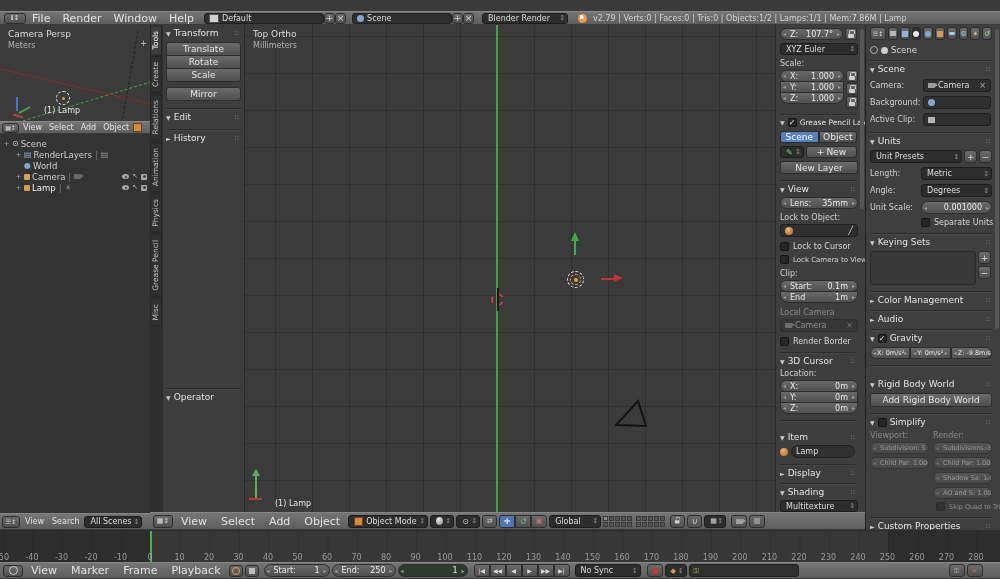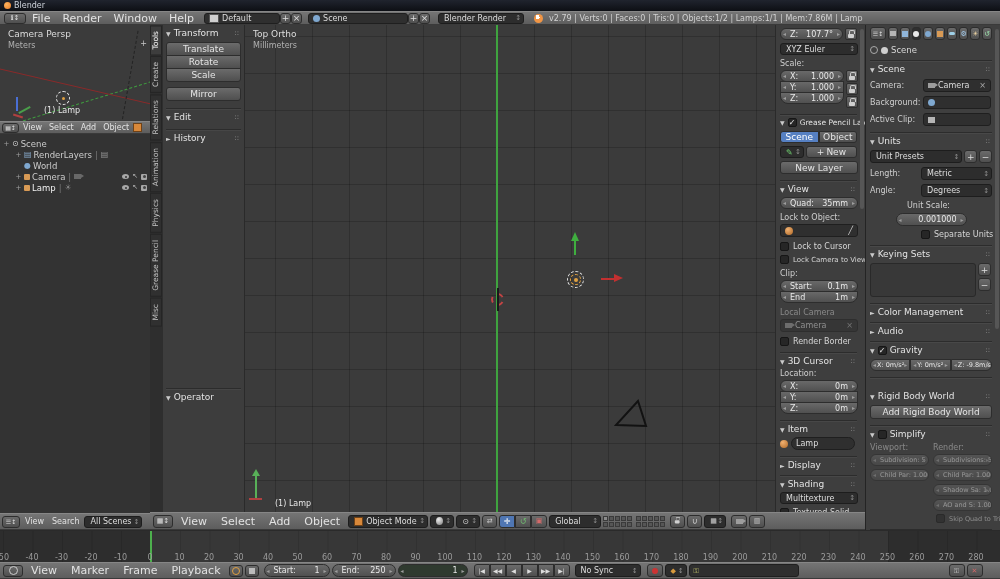--- a/index.html
+++ b/index.html
@@ -72,32 +72,28 @@
   .layergrid{display:grid;grid-template-columns:repeat(5,5px);grid-template-rows:repeat(2,5px);gap:1px;}
   .layergrid span{background:#565656;border:1px solid #3a3a3a;box-sizing:border-box;}
   .layergrid span.on{background:#8a8a8a;}
   .ax{position:absolute;}
 </style>
 </head>
 <body>
 
 <div id="app">
 
-  <div id="titlebar" class="abs">
-    <span style="width:7px;height:7px;border-radius:50%;background:radial-gradient(circle at 35% 35%,#ffb35c,#e87d2c);display:inline-block;"></span>
-    <span>Blender</span>
-  </div>
 
   <div class="abs hdr" style="left:0;top:11px;width:1000px;height:14px;padding-left:4px;">
     <span class="iconbox" style="width:22px;height:11px;font-size:7px;">ℹ↕</span>
     <span class="menu">File</span>
     <span class="menu">Render</span>
     <span class="menu">Window</span>
     <span class="menu">Help</span>
-    <span class="field" style="width:76px;height:11px;margin-left:4px;">
+    <span class="field" style="width:120px;height:11px;margin-left:4px;">
       <span style="width:8px;height:7px;background:#cfcfcf;display:inline-block;border:1px solid #555;"></span>
       <span>Default</span>
     </span>
     <span class="iconbox" style="width:11px;height:11px;">+</span>
     <span class="iconbox" style="width:11px;height:11px;">×</span>
     <span class="field" style="width:100px;height:11px;margin-left:6px;">
       <span style="width:7px;height:7px;background:#7fa8d0;border-radius:50%;display:inline-block;"></span>
       <span>Scene</span>
     </span>
     <span class="iconbox" style="width:11px;height:11px;">+</span>
@@ -380,21 +376,21 @@
       </span>
     </div>
     <div class="btn" style="width:78px;height:13px;margin-top:3px;">New Layer</div>
 
     <div class="phdr psep" style="margin-top:6px;padding-top:3px;">
       <span class="tri">▼</span>
       <span>View</span>
       <span class="pdots">::</span>
     </div>
     <div class="num" style="width:78px;height:12px;margin-top:3px;">
-      <span>Quad:</span>
+      <span>Lens:</span>
       <span>35mm</span>
     </div>
     <div class="lbl" style="margin-top:4px;">Lock to Object:</div>
     <div class="field" style="width:78px;height:13px;margin-top:2px;justify-content:space-between;">
       <span style="width:8px;height:8px;border-radius:50%;background:radial-gradient(circle at 35% 30%,#f0b070,#b06a28);display:inline-block;"></span>
       <span style="color:#cfcfcf;">╱</span>
     </div>
     <div style="display:flex;align-items:center;margin-top:5px;">
       <span class="cb"></span>
       <span class="cblab">Lock to Cursor</span>
@@ -435,21 +431,21 @@
     </div>
     <div class="num grp-mid" style="width:78px;height:12px;border-radius:0;">
       <span>Y:</span>
       <span>0m</span>
     </div>
     <div class="num grp-bot" style="width:78px;height:12px;border-radius:0 0 8px 8px;">
       <span>Z:</span>
       <span>0m</span>
     </div>
 
-    <div class="phdr psep" style="margin-top:6px;padding-top:3px;">
+    <div class="phdr psep" style="margin-top:6px;padding-top:11px;">
       <span class="tri">▼</span>
       <span>Item</span>
       <span class="pdots">::</span>
     </div>
     <div style="display:flex;gap:3px;align-items:center;margin-top:3px;">
       <span style="width:8px;height:8px;border-radius:50%;background:radial-gradient(circle at 35% 30%,#f0b070,#b06a28);display:inline-block;"></span>
       <span class="field" style="width:64px;height:13px;border-radius:8px;">
         <span>Lamp</span>
       </span>
     </div>
@@ -557,21 +553,21 @@
       <span class="dsel" style="width:71px;height:13px;">
         <span>Metric</span>
       </span>
     </div>
     <div style="display:flex;align-items:center;gap:3px;margin-top:4px;">
       <span class="lbl" style="width:48px;">Angle:</span>
       <span class="dsel" style="width:71px;height:13px;">
         <span>Degrees</span>
       </span>
     </div>
-    <div style="display:flex;align-items:center;gap:3px;margin-top:4px;flex-direction:column;">
+    <div style="display:flex;align-items:center;gap:3px;margin-top:4px;">
       <span class="lbl" style="width:48px;">Unit Scale:</span>
       <span class="num" style="width:71px;height:13px;justify-content:flex-end;">
         <span>0.001000</span>
       </span>
     </div>
     <div style="display:flex;align-items:center;margin-top:4px;margin-left:51px;">
       <span class="cb"></span>
       <span class="cblab">Separate Units</span>
     </div>
 

